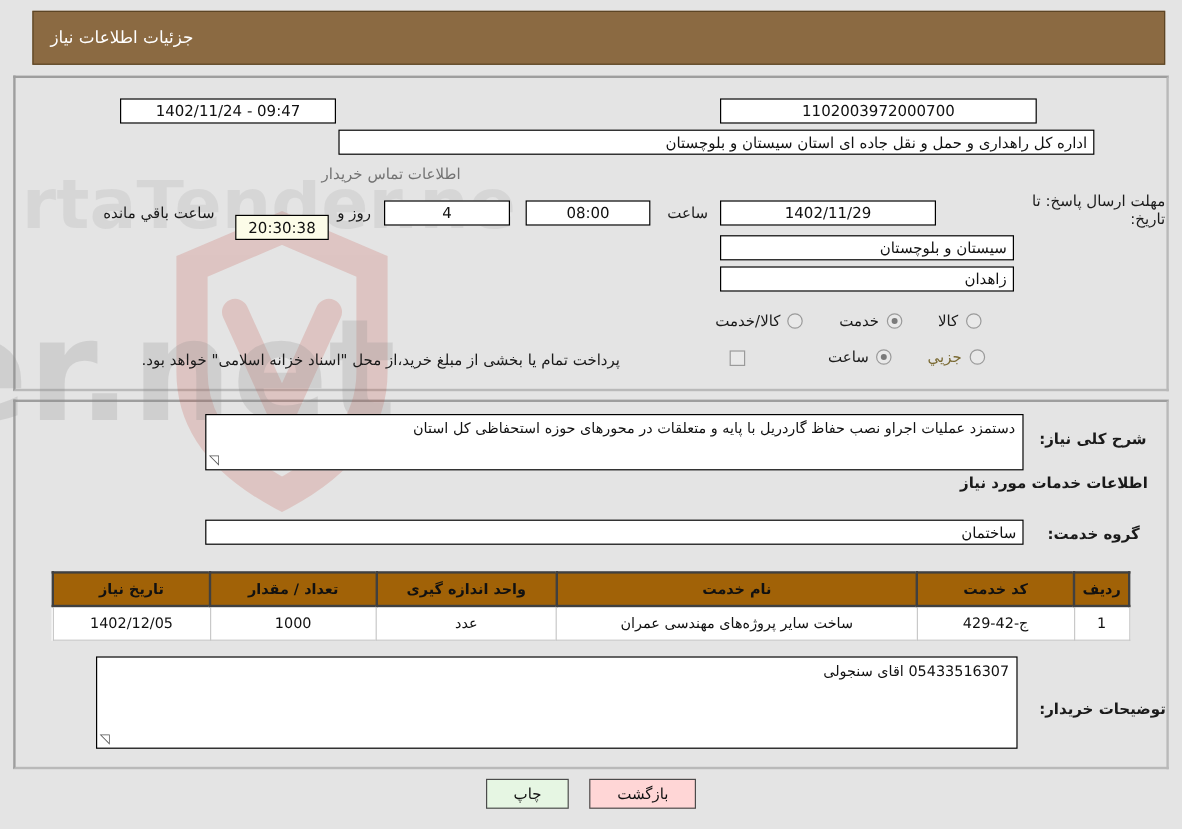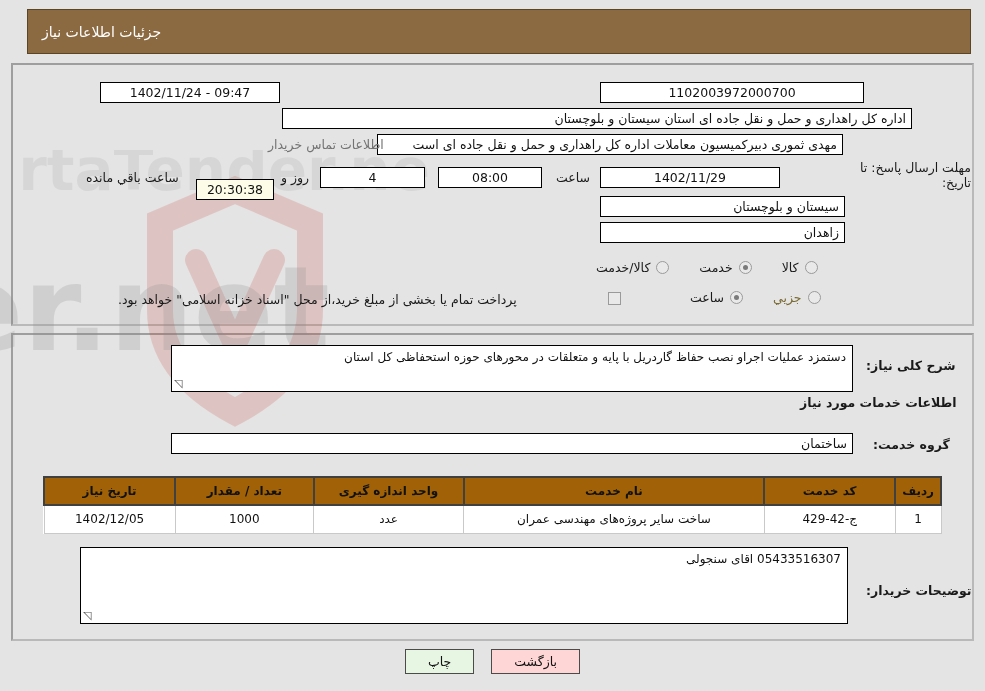--- a/index.html
+++ b/index.html
@@ -229,21 +229,20 @@
   <div class="tbox center" style="position:absolute; left:100px; top:82px; width:180px; z-index:6;">09:47 - 1402/11/24</div>
 
   <div class="row" style="left:864px; top:108px;">
     <span class="lbl">نام دستگاه خریدار:</span>
   </div>
   <div class="tbox" style="position:absolute; left:234px; top:108px; width:630px; z-index:6;margin-left:48px;">اداره کل راهداری و حمل و نقل جاده ای استان سیستان و بلوچستان</div>
 
   <div class="row" style="left:852px; top:134px;">
     <span class="lbl">ایجاد کننده درخواست:</span>
   </div>
-  <div class="tbox" style="position:absolute; left:377px; top:134px; width:466px; z-index:6;">مهدی ثموری دبیرکمیسیون معاملات اداره کل راهداری و حمل و نقل جاده ای است</div>
   <a class="link" href="#" style="position:absolute; left:268px; top:137px; z-index:6;">اطلاعات تماس خریدار</a>
 
   <div style="position:absolute; left:866px; top:160px; width:105px; text-align:right; z-index:6;">
     <div class="lbl">مهلت ارسال پاسخ: تا</div>
     <div class="lbl">تاریخ:</div>
   </div>
   <div class="tbox center" style="position:absolute; left:600px; top:167px; width:180px; z-index:6;">1402/11/29</div>
   <span class="lbl" style="position:absolute; left:556px; top:170px; z-index:6;">ساعت</span>
   <div class="tbox center" style="position:absolute; left:438px; top:167px; width:104px; z-index:6;">08:00</div>
   <div class="tbox center" style="position:absolute; left:320px; top:167px; width:105px; z-index:6;">4</div>

